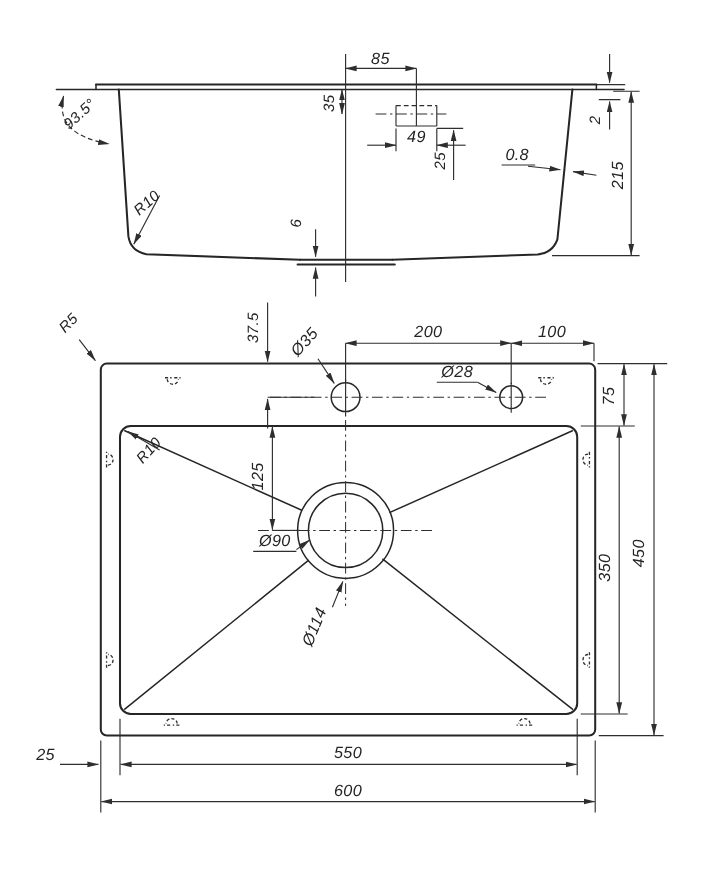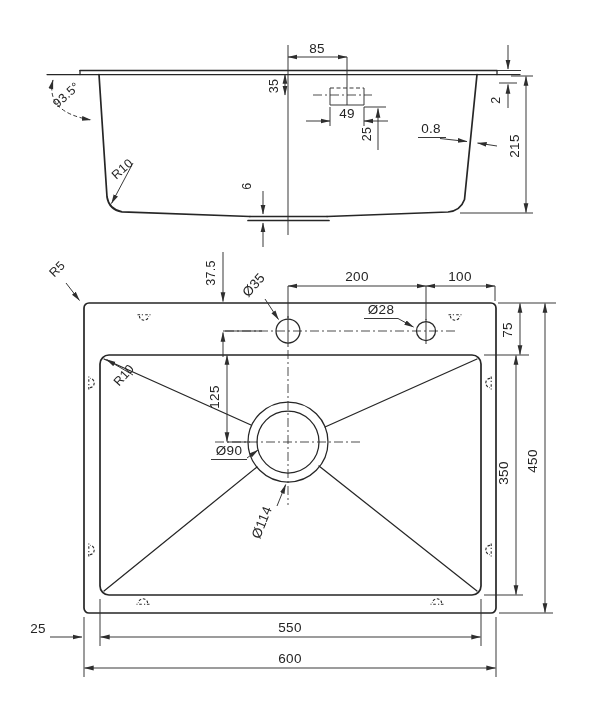--- a/index.html
+++ b/index.html
@@ -1,21 +1,21 @@
 <!DOCTYPE html>
 <html><head>
 <meta charset="utf-8">
 <style>
   html,body{margin:0;padding:0;}
   body{
     width:607px;height:728px;
     background:#ffffff;
     font-family:"Liberation Sans", sans-serif;
   }
-  .sheet{position:relative;width:607px;height:728px;background:#ffffff;}
+  .sheet{position:relative;width:607px;height:728px;background:#ffffff;font-style:italic;}
   svg{display:block;}
   .ol{stroke:#262626;stroke-width:1.7;fill:none;stroke-linecap:round;}
   .ol2{stroke:#262626;stroke-width:1.25;fill:none;stroke-linecap:round;}
   .dim{stroke:#2e2e2e;stroke-width:0.95;fill:none;}
   .cl{stroke:#2e2e2e;stroke-width:0.85;fill:none;stroke-dasharray:9 3 2 3;}
   .dash{stroke:#2e2e2e;stroke-width:0.95;fill:none;stroke-dasharray:4 2.5;}
   .clip{stroke:#2e2e2e;stroke-width:1.1;fill:none;stroke-dasharray:2.6 1.7;}
   text{
     fill:#242424;
     font-family:"Liberation Sans", sans-serif;

